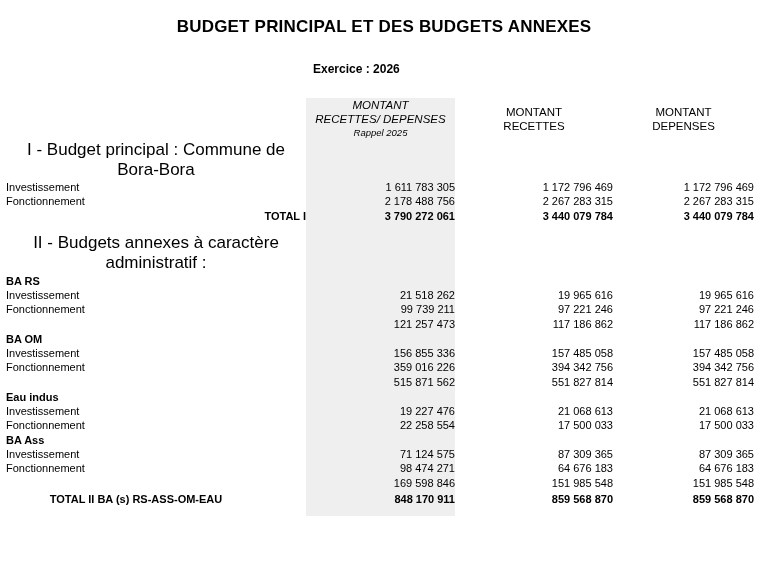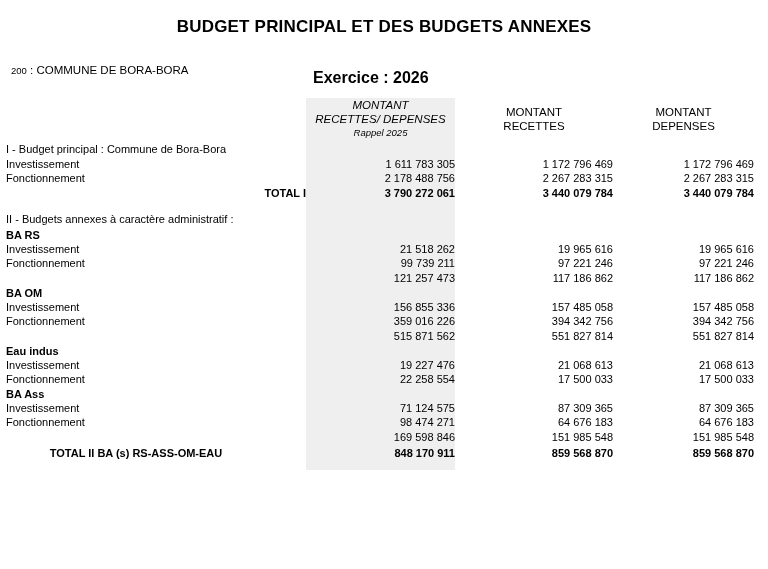--- a/index.html
+++ b/index.html
@@ -20,21 +20,21 @@
     font-size:17px;font-weight:bold;letter-spacing:.2px;
   }
   .meta-row{
     position:absolute;left:0;top:64px;width:768px;height:20px;
   }
   .commune{
     position:absolute;left:11px;top:0;font-size:11.5px;
   }
   .commune .code{font-size:9.5px;}
   .exercice{
-    position:absolute;left:313px;top:-2px;font-size:16px;font-weight:bold;margin-top:7px;
+    position:absolute;left:313px;top:-2px;font-size:12px;font-weight:bold;
   }
 
   
   .tbl{
     position:absolute;left:6px;top:98px;
     width:748px;
     border-collapse:collapse;
     table-layout:fixed;
     font-size:11px;
   }
@@ -71,31 +71,30 @@
     line-height:14px;
     padding:4px 2px 5px 2px;
   }
   .hdr .small{font-size:9.5px;}
 
   .secttitle{font-weight:bold;padding-left:4px;}
   .rowtext{padding-left:4px;}
   .gaprow td{height:9px;border:0;background:#fff;}
   .gaprow td.keep{background:#efefef;}
 
-  .section-head-lbl{text-align:left;font-size:11px;padding-right:0;}
+  .section-head-lbl{text-align:center;font-size:17px;padding-right:0;}
 </style>
 </head>
 <body>
 
 <div class="doc">
 
   <div class="title">BUDGET PRINCIPAL ET DES BUDGETS ANNEXES</div>
 
   <div class="meta-row">
-    <div class="commune"><span class="code">200</span><span> : </span><span>COMMUNE DE BORA-BORA</span></div>
     <div class="exercice">Exercice : 2026</div>
   </div>
 
   <table class="tbl">
     <colgroup>
       <col class="c-label">
         <col class="c-1">
         <col class="c-2">
         <col class="c-3">
     </colgroup>

